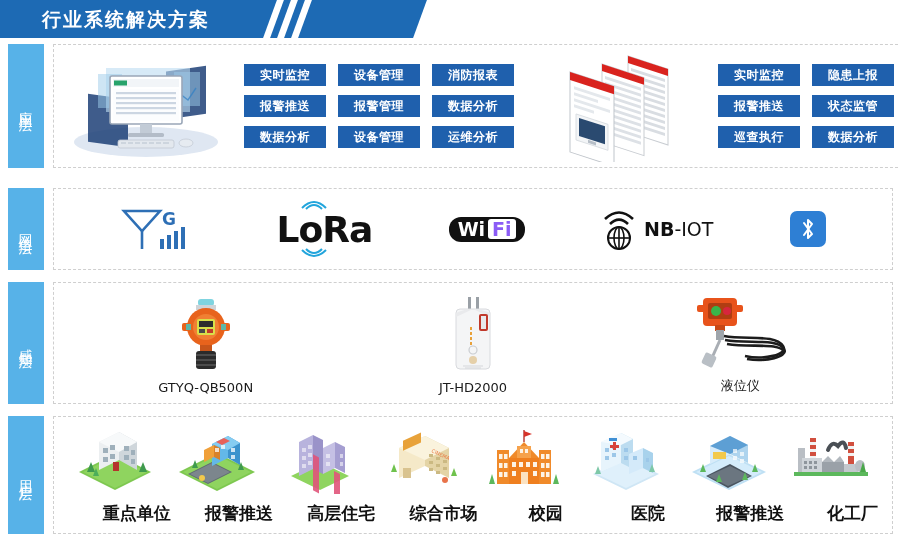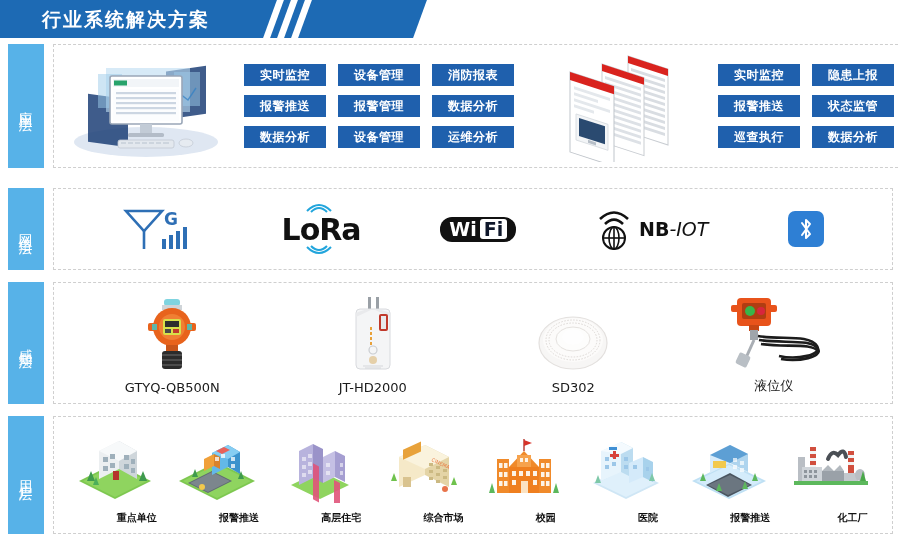--- a/index.html
+++ b/index.html
@@ -75,39 +75,39 @@
 
   
   #row-net { top: 188px; width: 885px; height: 82px; }
   .net-inner {
     display: flex; align-items: center; justify-content: space-around;
     height: 100%; padding: 0 28px;
   }
   .net-item { display: flex; align-items: center; justify-content: center; height: 56px; }
 
   .lora-text {
-    font-size: 30px; font-weight: bold; color: #111;
+    font-size: 36px; font-weight: bold; color: #111;
     font-family: "DejaVu Sans", "Liberation Sans", sans-serif;
     letter-spacing: -1px; position: relative;
   }
   .wifi-badge {
     background: #111; color: #fff; border-radius: 12px;
     padding: 2px 9px 3px 9px; font-size: 19px; font-weight: bold;
     font-family: "DejaVu Sans", "Liberation Sans", sans-serif;
     display: inline-block; line-height: 20px;
   }
   .wifi-badge .fi {
-    background: #fff; color: #0f172a; border-radius: 3px;
+    background: #fff; color: #8b5cf6; border-radius: 3px;
     padding: 0 4px; margin-left: 3px; display: inline-block;
   }
   .nbiot-text {
     font-size: 19px; font-weight: bold; color: #111; margin-left: 7px;
     font-family: "DejaVu Sans", "Liberation Sans", sans-serif;
   }
-  .nbiot-text .thin { font-weight: normal; font-style: italic; }
+  .nbiot-text .thin { font-weight: normal; }
   .bt-box {
     width: 36px; height: 36px; background: #2e7fd4; border-radius: 7px;
     display: flex; align-items: center; justify-content: center;
   }
 
   
   #row-sense { top: 282px; width: 885px; height: 122px; }
   .sense-inner {
     display: flex; align-items: center; justify-content: space-around;
     height: 100%; padding: 6px 18px 8px 18px;
@@ -128,21 +128,21 @@
   .user-inner {
     display: flex; align-items: flex-end; justify-content: space-around;
     height: 100%; padding: 8px 10px 8px 10px;
   }
   .user-item {
     width: 98px; display: flex; flex-direction: column;
     align-items: center; justify-content: flex-end; height: 100%;
   }
   .user-art { height: 66px; display: flex; align-items: flex-end; justify-content: center; }
   .user-label {
-    margin-top: 8px; font-size: 10px; font-weight: bold; color: #111;
+    margin-top: 8px; font-size: 17px; font-weight: bold; color: #111;
     font-family: "DejaVu Sans", "Liberation Sans", sans-serif;
     white-space: nowrap;
     margin-left: 43px;
   }
 </style>
 </head>
 <body>
 
 <div id="page">
 
@@ -392,33 +392,20 @@
               <circle cx="30" cy="63" r="4" fill="#d9b16a" opacity="0.55"></circle>
               <g stroke="#d5d7db" stroke-width="1">
                 <line x1="20" y1="69" x2="40" y2="69"></line>
                 <line x1="22" y1="71" x2="38" y2="71"></line>
               </g>
             </svg>
           </div>
           <div class="sense-label">JT-HD2000</div>
         </div>
 
-        <div class="sense-item">
-          <div class="sense-art">
-            <svg width="76" height="76" viewBox="0 0 76 76">
-              <ellipse cx="38" cy="46" rx="34" ry="26" fill="#f7f6f5" stroke="#e3e0de" stroke-width="1.2"></ellipse>
-              <ellipse cx="38" cy="43" rx="30" ry="22" fill="#fcfbfa"></ellipse>
-              <ellipse cx="38" cy="43" rx="24" ry="17" fill="none" stroke="#dcd8d5" stroke-width="1" stroke-dasharray="1.5 1.5"></ellipse>
-              <ellipse cx="38" cy="43" rx="27" ry="20" fill="none" stroke="#dcd8d5" stroke-width="1" stroke-dasharray="1.5 1.5"></ellipse>
-              <ellipse cx="38" cy="42" rx="17" ry="12" fill="#fdfdfc" stroke="#e5e2df" stroke-width="1"></ellipse>
-              <ellipse cx="38" cy="40" rx="11" ry="7.5" fill="#fefefe"></ellipse>
-            </svg>
-          </div>
-          <div class="sense-label">SD302</div>
-        </div>
 
         <div class="sense-item">
           <div class="sense-art">
             <svg width="110" height="76" viewBox="0 0 110 76">
               <rect x="18" y="4" width="34" height="28" rx="4" fill="#e8531b"></rect>
               <rect x="23" y="9" width="24" height="16" rx="2" fill="#b03d12"></rect>
               <circle cx="31" cy="17" r="5" fill="#39b54a"></circle>
               <circle cx="42" cy="17" r="4" fill="#d7263d"></circle>
               <rect x="12" y="11" width="8" height="7" rx="2" fill="#e8531b"></rect>
               <rect x="50" y="11" width="8" height="7" rx="2" fill="#e8531b"></rect>

